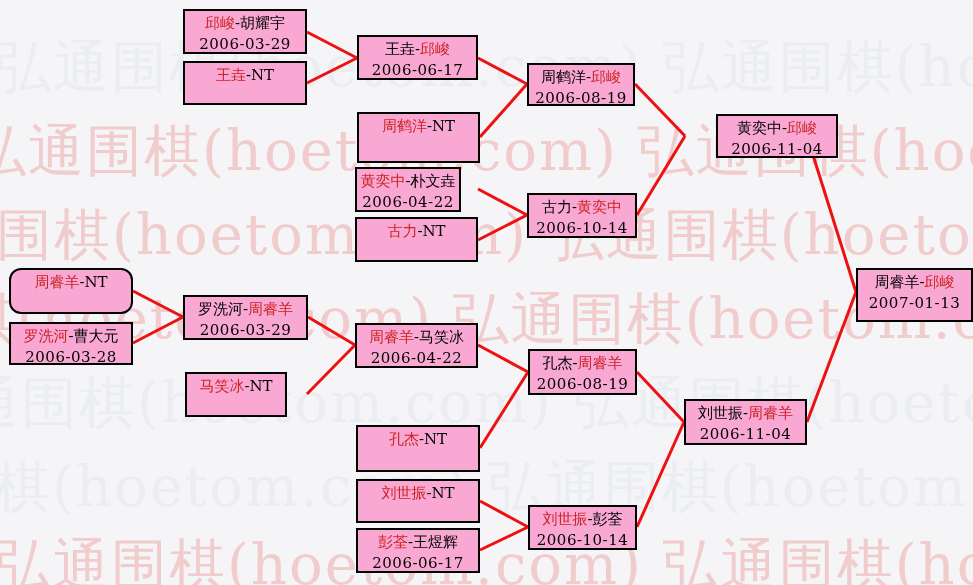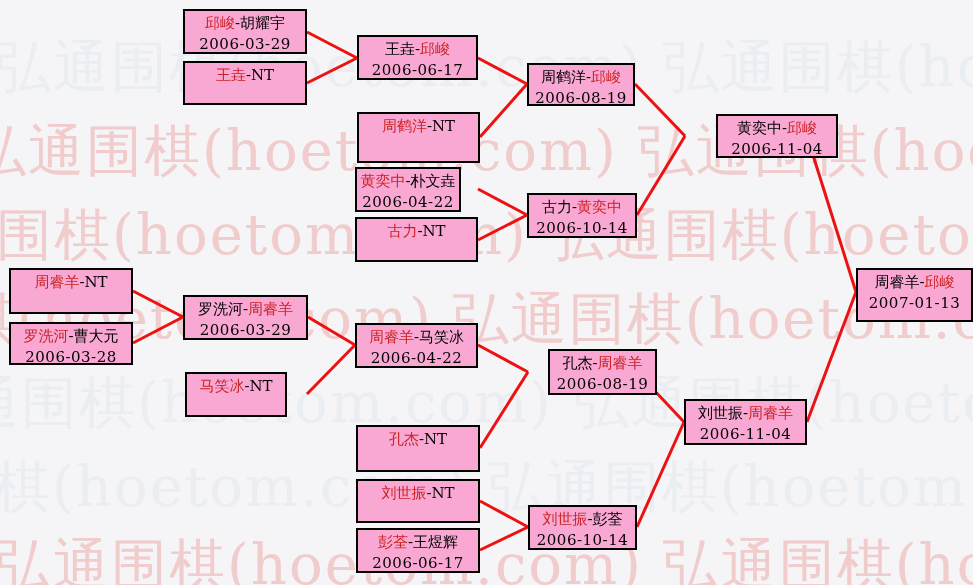--- a/index.html
+++ b/index.html
@@ -119,39 +119,39 @@
         <div class="match-line2">2006-10-14</div>
       </div>
       <div class="match-box" style="left: 685px; top: 114px; width: 122px; height: 44px; border-color: rgb(0, 0, 0); margin-left: 31px;">
         <div class="match-line1"><span style="color: rgb(0, 0, 0);">黄奕中</span><span>-</span><span class="winner-name" style="color: rgb(204, 34, 34);">邱峻</span></div>
         <div class="match-line2">2006-11-04</div>
       </div>
       <div class="match-box" style="left: 856px; top: 268px; width: 117px; height: 54px; border-color: rgb(0, 0, 0);">
         <div class="match-line1"><span style="color: rgb(0, 0, 0);">周睿羊</span><span>-</span><span class="winner-name" style="color: rgb(204, 34, 34);">邱峻</span></div>
         <div class="match-line2">2007-01-13</div>
       </div>
-      <div class="match-box" style="left: 9px; top: 268px; width: 124px; height: 46px; border-color: rgb(0, 0, 0);">
+      <div class="match-box" style="left: 9px; top: 268px; width: 124px; height: 46px; border-color: rgb(0, 0, 0); border-radius: 12px;">
         <div class="match-line1"><span class="winner-name" style="color: rgb(204, 34, 34);">周睿羊</span><span>-</span><span style="color: rgb(0, 0, 0);">NT</span></div>
       </div>
       <div class="match-box" style="left: 9px; top: 322px; width: 124px; height: 43px; border-color: rgb(0, 0, 0);">
         <div class="match-line1"><span class="winner-name" style="color: rgb(204, 34, 34);">罗洗河</span><span>-</span><span style="color: rgb(0, 0, 0);">曹大元</span></div>
         <div class="match-line2">2006-03-28</div>
       </div>
       <div class="match-box" style="left: 183px; top: 295px; width: 125px; height: 45px; border-color: rgb(0, 0, 0);">
         <div class="match-line1"><span style="color: rgb(0, 0, 0);">罗洗河</span><span>-</span><span class="winner-name" style="color: rgb(204, 34, 34);">周睿羊</span></div>
         <div class="match-line2">2006-03-29</div>
       </div>
       <div class="match-box" style="left: 185px; top: 372px; width: 102px; height: 45px; border-color: rgb(0, 0, 0);">
         <div class="match-line1"><span class="winner-name" style="color: rgb(204, 34, 34);">马笑冰</span><span>-</span><span style="color: rgb(0, 0, 0);">NT</span></div>
       </div>
       <div class="match-box" style="left: 355px; top: 323px; width: 123px; height: 45px; border-color: rgb(0, 0, 0);">
         <div class="match-line1"><span class="winner-name" style="color: rgb(204, 34, 34);">周睿羊</span><span>-</span><span style="color: rgb(0, 0, 0);">马笑冰</span></div>
         <div class="match-line2">2006-04-22</div>
       </div>
-      <div class="match-box" style="left: 528px; top: 349px; width: 109px; height: 46px; border-color: rgb(0, 0, 0); margin-left: 20px;">
+      <div class="match-box" style="left: 528px; top: 349px; width: 109px; height: 46px; border-color: rgb(0, 0, 0);">
         <div class="match-line1"><span style="color: rgb(0, 0, 0);">孔杰</span><span>-</span><span class="winner-name" style="color: rgb(204, 34, 34);">周睿羊</span></div>
         <div class="match-line2">2006-08-19</div>
       </div>
       <div class="match-box" style="left: 356px; top: 425px; width: 124px; height: 47px; border-color: rgb(0, 0, 0);">
         <div class="match-line1"><span class="winner-name" style="color: rgb(204, 34, 34);">孔杰</span><span>-</span><span style="color: rgb(0, 0, 0);">NT</span></div>
       </div>
       <div class="match-box" style="left: 356px; top: 479px; width: 124px; height: 44px; border-color: rgb(0, 0, 0);">
         <div class="match-line1"><span class="winner-name" style="color: rgb(204, 34, 34);">刘世振</span><span>-</span><span style="color: rgb(0, 0, 0);">NT</span></div>
       </div>
       <div class="match-box" style="left: 356px; top: 528px; width: 124px; height: 45px; border-color: rgb(0, 0, 0);">

